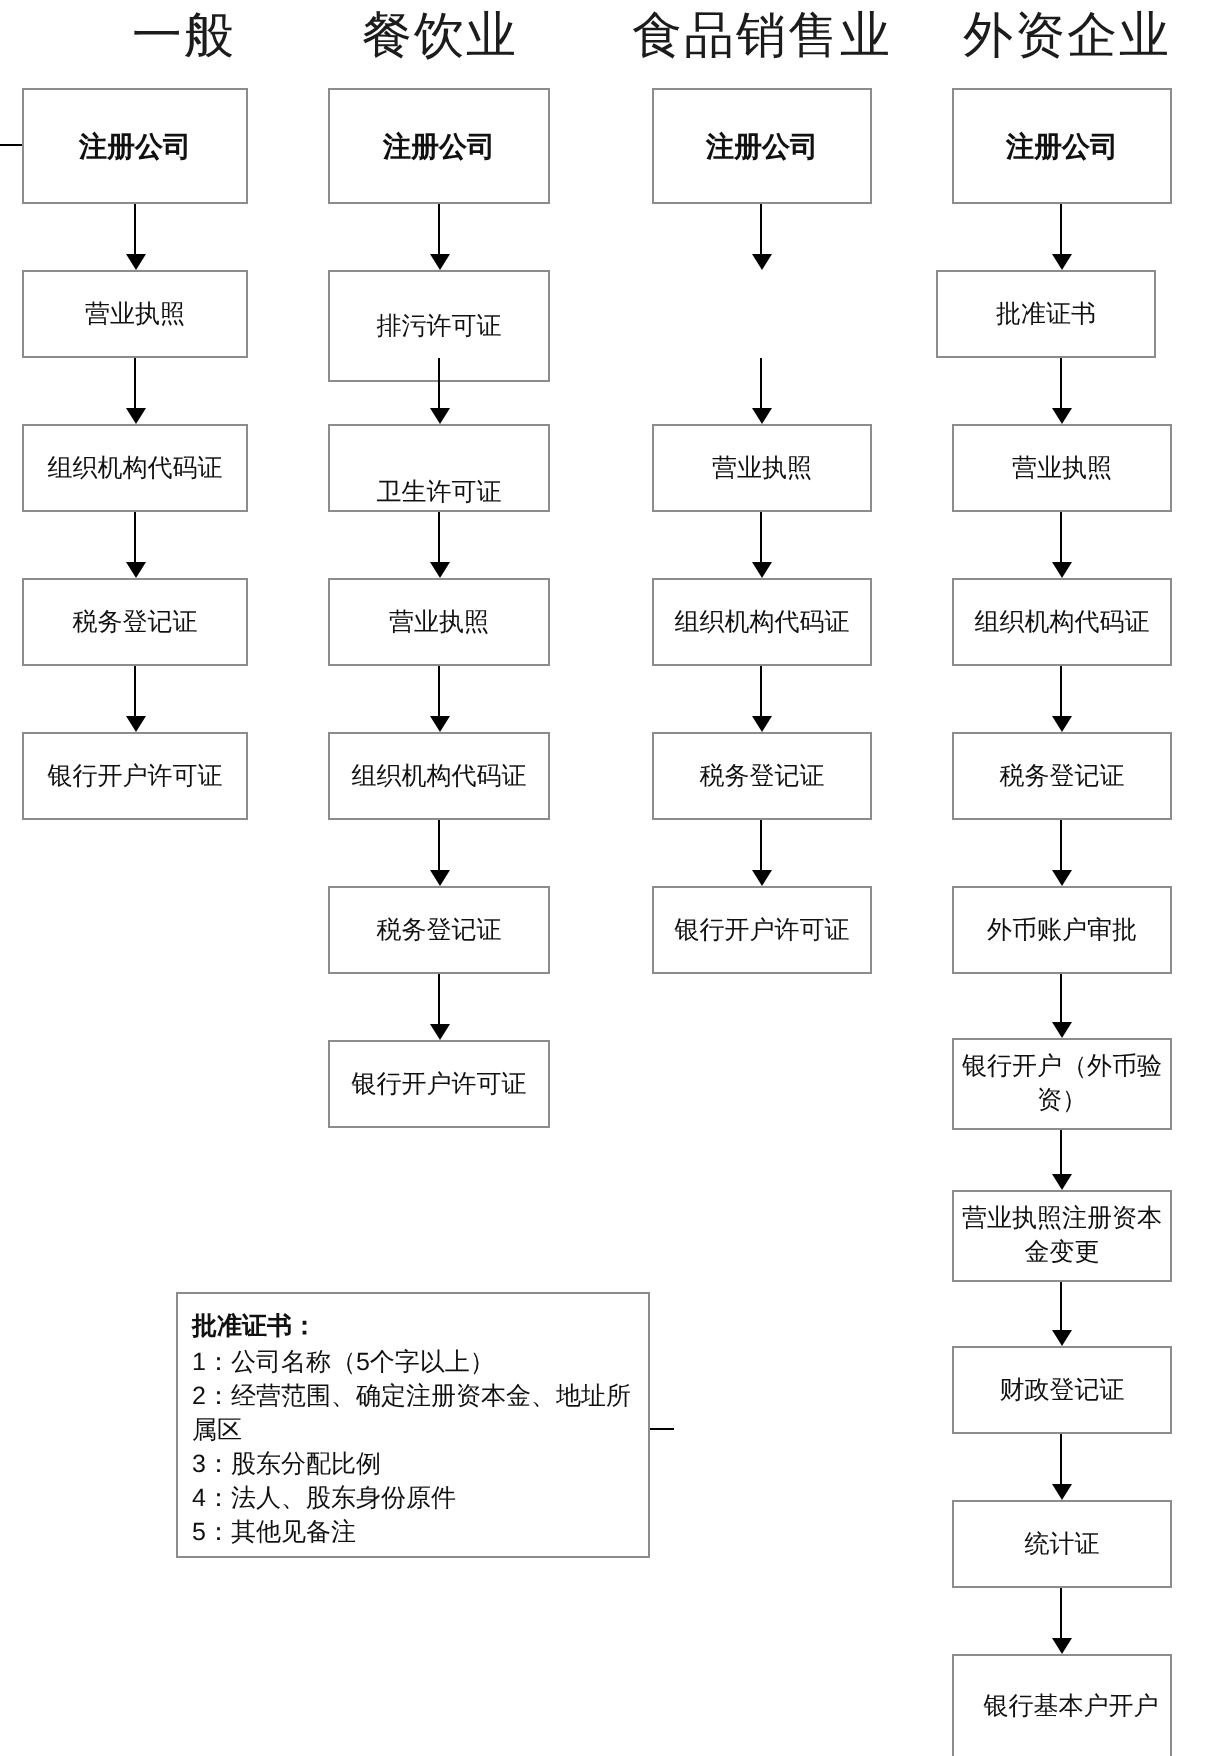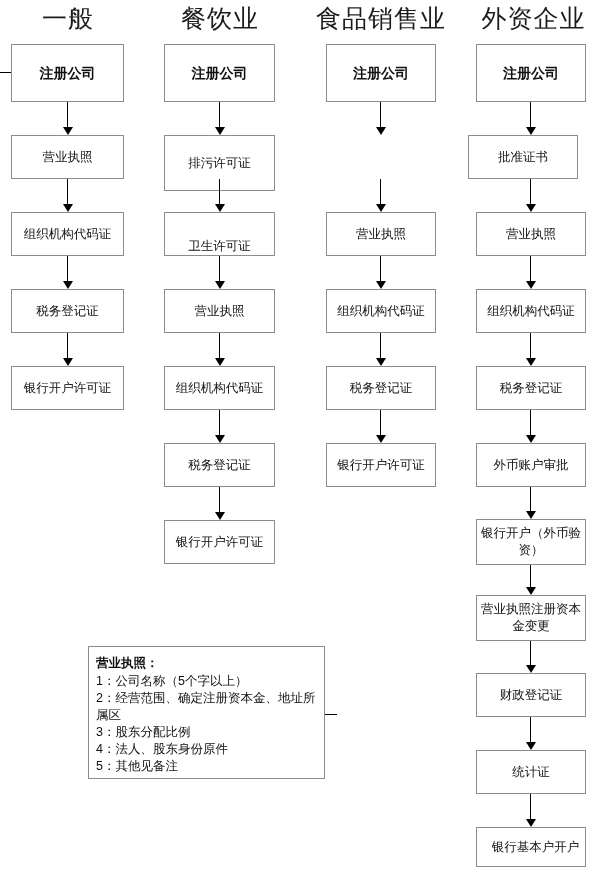--- a/index.html
+++ b/index.html
@@ -96,21 +96,21 @@
     line-height: 17px;
     color: #111111;
     margin: 0;
   }
 </style>
 </head>
 <body>
 
 <div id="canvas">
 
-  <div class="col-header" style="left:0px; top:4px; width:136px;">一般</div>
+  <div class="col-header" style="left:0px; top:4px; width:136px;padding-left:24px;">一般</div>
   <div class="col-header" style="left:152px; top:4px; width:136px;">餐饮业</div>
   <div class="col-header" style="left:462px; top:4px; width:143px;">外资企业</div>
   <div class="col-header" style="left:300px; top:4px; width:162px;">食品销售业</div>
 
   <div class="stub" style="left:0px; top:72px; width:12px;"></div>
 
   <div class="node start" style="left:11px; top:44px; width:113px; height:58px;">
     <span class="node-label">注册公司</span>
   </div>
   <div class="conn" style="left:67px; top:102px; height:25px;"></div>
@@ -262,26 +262,26 @@
   </div>
   <div class="conn" style="left:530px; top:717px; height:25px;"></div>
   <div class="arrowhead" style="left:526px; top:742px;"></div>
 
   <div class="node" style="left:476px; top:750px; width:110px; height:44px;">
     <span class="node-label">统计证</span>
   </div>
   <div class="conn" style="left:530px; top:794px; height:25px;"></div>
   <div class="arrowhead" style="left:526px; top:819px;"></div>
 
-  <div class="node" style="left:476px; top:827px; width:110px; height:40px;padding-left:12px;">
+  <div class="node" style="left:476px; top:827px; width:110px; height:52px;padding-left:12px;">
     <span class="node-label">银行基本户开户</span>
   </div>
 
   <div class="note-box" style="left:88px; top:646px; width:237px; height:133px;">
-    <div class="note-title">营业执照：</div>
+    <div class="note-title">批准证书：</div>
     <div class="note-line">1：公司名称（5个字以上）</div>
     <div class="note-line">2：经营范围、确定注册资本金、地址所属区</div>
     <div class="note-line">3：股东分配比例</div>
     <div class="note-line">4：法人、股东身份原件</div>
     <div class="note-line">5：其他见备注</div>
   </div>
   <div class="stub" style="left:325px; top:714px; width:12px;"></div>
 
 </div>
 

